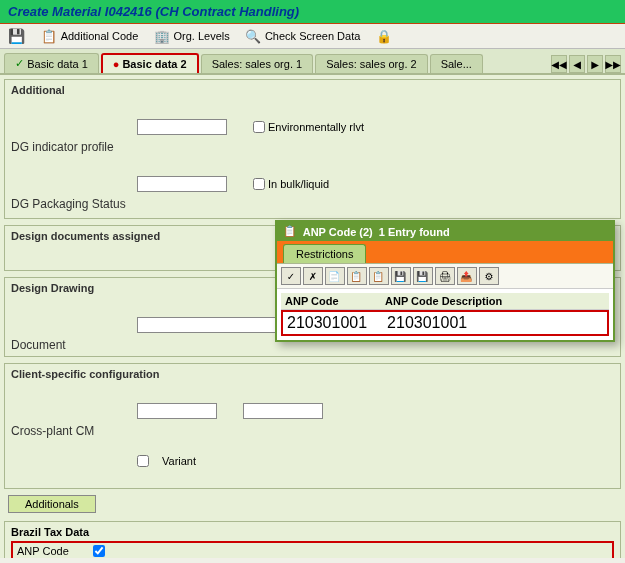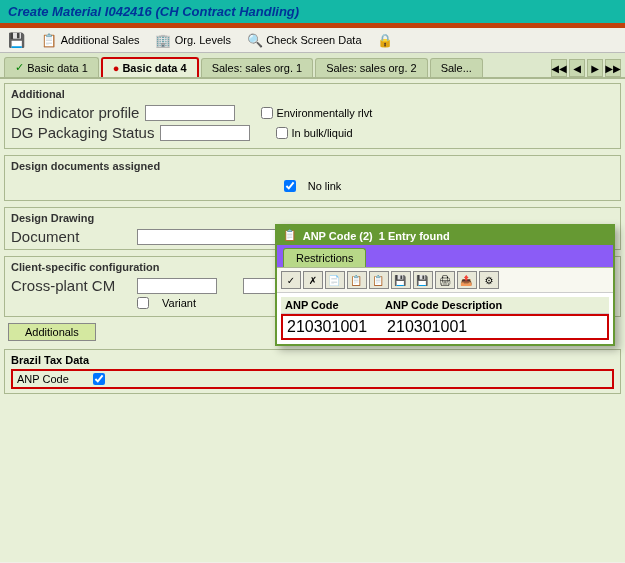--- a/index.html
+++ b/index.html
@@ -8,22 +8,22 @@
       font-size: 11px;
       background: #f0f0e8;
       width: 625px;
       height: 563px;
       overflow: hidden;
       position: relative;
     }
 
     
     .title-bar {
-      background: #14b8a6;
-      border-bottom: 5px solid #c2410c;
+      background: #22c55e;
+      border-bottom: 1px solid #c2410c;
       padding: 4px 8px;
       font-style: italic;
       font-weight: bold;
       font-size: 13px;
       color: #003399;
     }
 
     
     .toolbar {
       background: #f0f0e8;
@@ -110,22 +110,23 @@
     }
 
     .field-row {
       display: flex;
       align-items: center;
       margin-bottom: 3px;
       gap: 6px;
     }
     .field-label {
       min-width: 120px;
-      font-size: 15px;
+      font-size: 12px;
       color: #333;
+      margin-top: 40px;
     }
     .field-input {
       width: 90px;
       height: 16px;
       border: 1px solid #888;
       background: white;
       font-size: 11px;
     }
     .field-checkbox-label {
       display: flex;
@@ -208,21 +209,21 @@
       background: #669933;
       color: white;
       padding: 3px 6px;
       display: flex;
       align-items: center;
       gap: 6px;
       font-size: 11px;
       font-weight: bold;
     }
     .popup-tabs {
-      background: #8b5cf6;
+      background: #f97316;
       border-bottom: 1px solid #aab890;
       padding: 3px 6px 0;
     }
     .popup-tab {
       display: inline-block;
       padding: 3px 12px;
       background: #b8d888;
       border: 1px solid #669933;
       border-bottom: none;
       font-size: 11px;
@@ -295,21 +296,21 @@
 <div class="title-bar">
   <span>Create Material I042416 (CH Contract Handling)</span>
 </div>
 
 <div class="toolbar">
   <div class="toolbar-item">
     <span style="font-size:14px;">💾</span>
   </div>
   <div class="toolbar-item">
     <span style="font-size:13px;">📋</span>
-    <span>Additional Sales</span>
+    <span>Additional Code</span>
   </div>
   <div class="toolbar-item">
     <span style="font-size:13px;">🏢</span>
     <span>Org. Levels</span>
   </div>
   <div class="toolbar-item">
     <span style="font-size:13px;">🔍</span>
     <span>Check Screen Data</span>
   </div>
   <div class="toolbar-item">
@@ -317,21 +318,21 @@
   </div>
 </div>
 
 <div class="tabs-row">
   <div class="tab">
     <span style="color:green;">✓</span>
     <span>Basic data 1</span>
   </div>
   <div class="tab active">
     <span style="color:#cc0000;">●</span>
-    <span>Basic data 4</span>
+    <span>Basic data 2</span>
   </div>
   <div class="tab">
     <span>Sales: sales org. 1</span>
   </div>
   <div class="tab">
     <span>Sales: sales org. 2</span>
   </div>
   <div class="tab">
     <span>Sale...</span>
   </div>

